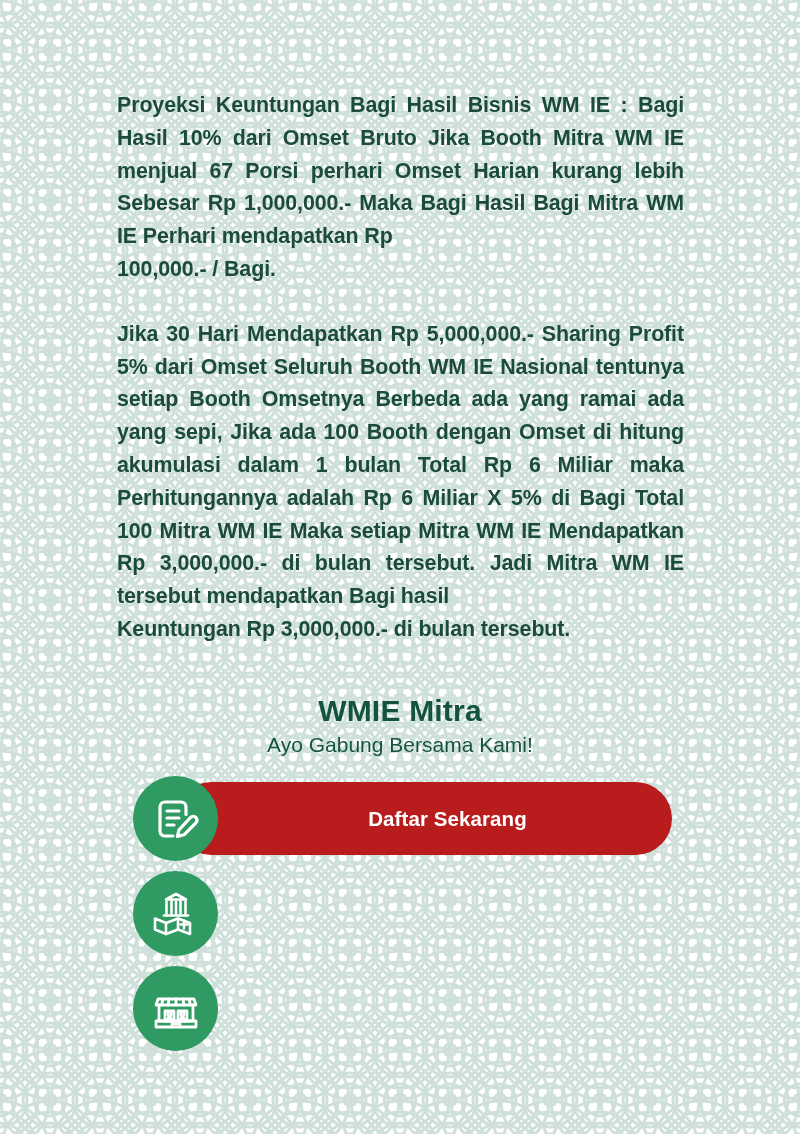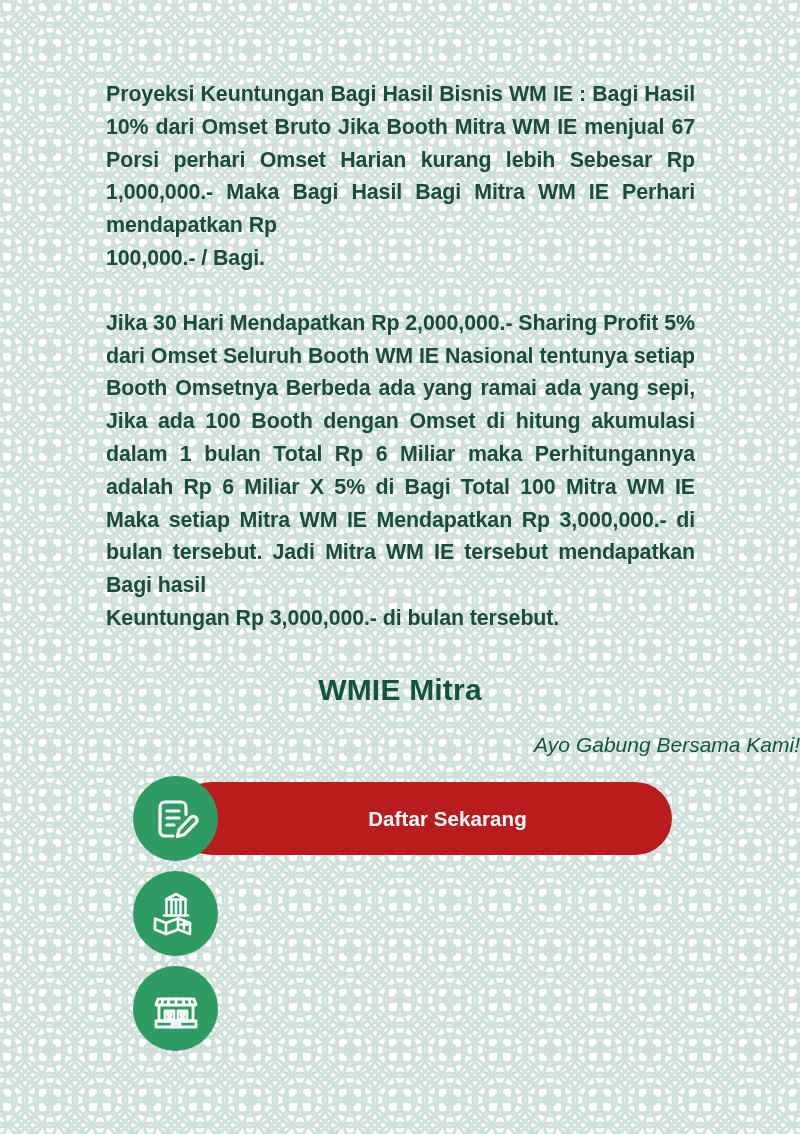--- a/index.html
+++ b/index.html
@@ -40,47 +40,46 @@
   }
 
   .para {
     color: #1b4b3a;
     font-size: 21.4px;
     line-height: 32.8px;
     text-align: justify;
     text-justify: inter-word;
     font-weight: 700;
     letter-spacing: -0.1px;
-    margin: 0;
+    margin: 11px;
   }
   .para + .para { margin-top: 32px; }
 
   
   .para .nojust { display: block; text-align: left; }
 
   .cta-head {
     position: absolute;
     left: 0;
-    top: 673px;
+    top: 694px;
     width: 800px;
     text-align: center;
     color: #14543c;
     font-size: 30px;
     font-weight: 700;
     letter-spacing: 0.2px;
   }
   .cta-sub {
     position: absolute;
     left: 0;
     top: 733px;
     width: 800px;
-    text-align: right;
+    text-align: center;
     color: #14543c;
     font-size: 21px;
-    font-style: italic;
     font-weight: 500;
   }
 
   
   .actions {
     position: absolute;
     left: 133px;
     top: 776px;
     width: 539px;
   }
@@ -177,21 +176,21 @@
 
   <div class="copy-block">
 
     <p class="para">
       <span>Proyeksi Keuntungan Bagi Hasil Bisnis WM IE :</span>
       <span>Bagi Hasil 10% dari Omset Bruto Jika Booth Mitra WM IE menjual 67 Porsi perhari Omset Harian kurang lebih Sebesar Rp 1,000,000.- Maka Bagi Hasil Bagi Mitra WM IE Perhari mendapatkan Rp</span>
       <span class="nojust">100,000.- / Bagi.</span>
     </p>
 
     <p class="para">
-      <span>Jika 30 Hari Mendapatkan Rp 2,000,000.-</span>
+      <span>Jika 30 Hari Mendapatkan Rp 5,000,000.-</span>
       <span>Sharing Profit 5% dari Omset Seluruh Booth WM IE Nasional  tentunya setiap Booth Omsetnya Berbeda ada yang ramai ada yang sepi, Jika ada 100 Booth dengan Omset di hitung akumulasi dalam 1 bulan Total  Rp 6 Miliar maka Perhitungannya adalah Rp 6 Miliar X 5% di Bagi Total 100 Mitra WM IE Maka setiap Mitra WM IE Mendapatkan Rp 3,000,000.- di bulan tersebut. Jadi Mitra WM IE tersebut mendapatkan Bagi hasil</span>
       <span class="nojust">Keuntungan Rp 3,000,000.- di bulan tersebut.</span>
     </p>
 
   </div>
 
   <div class="cta-head">WMIE Mitra</div>
   <div class="cta-sub">Ayo Gabung Bersama Kami!</div>
 
   <div class="actions">

